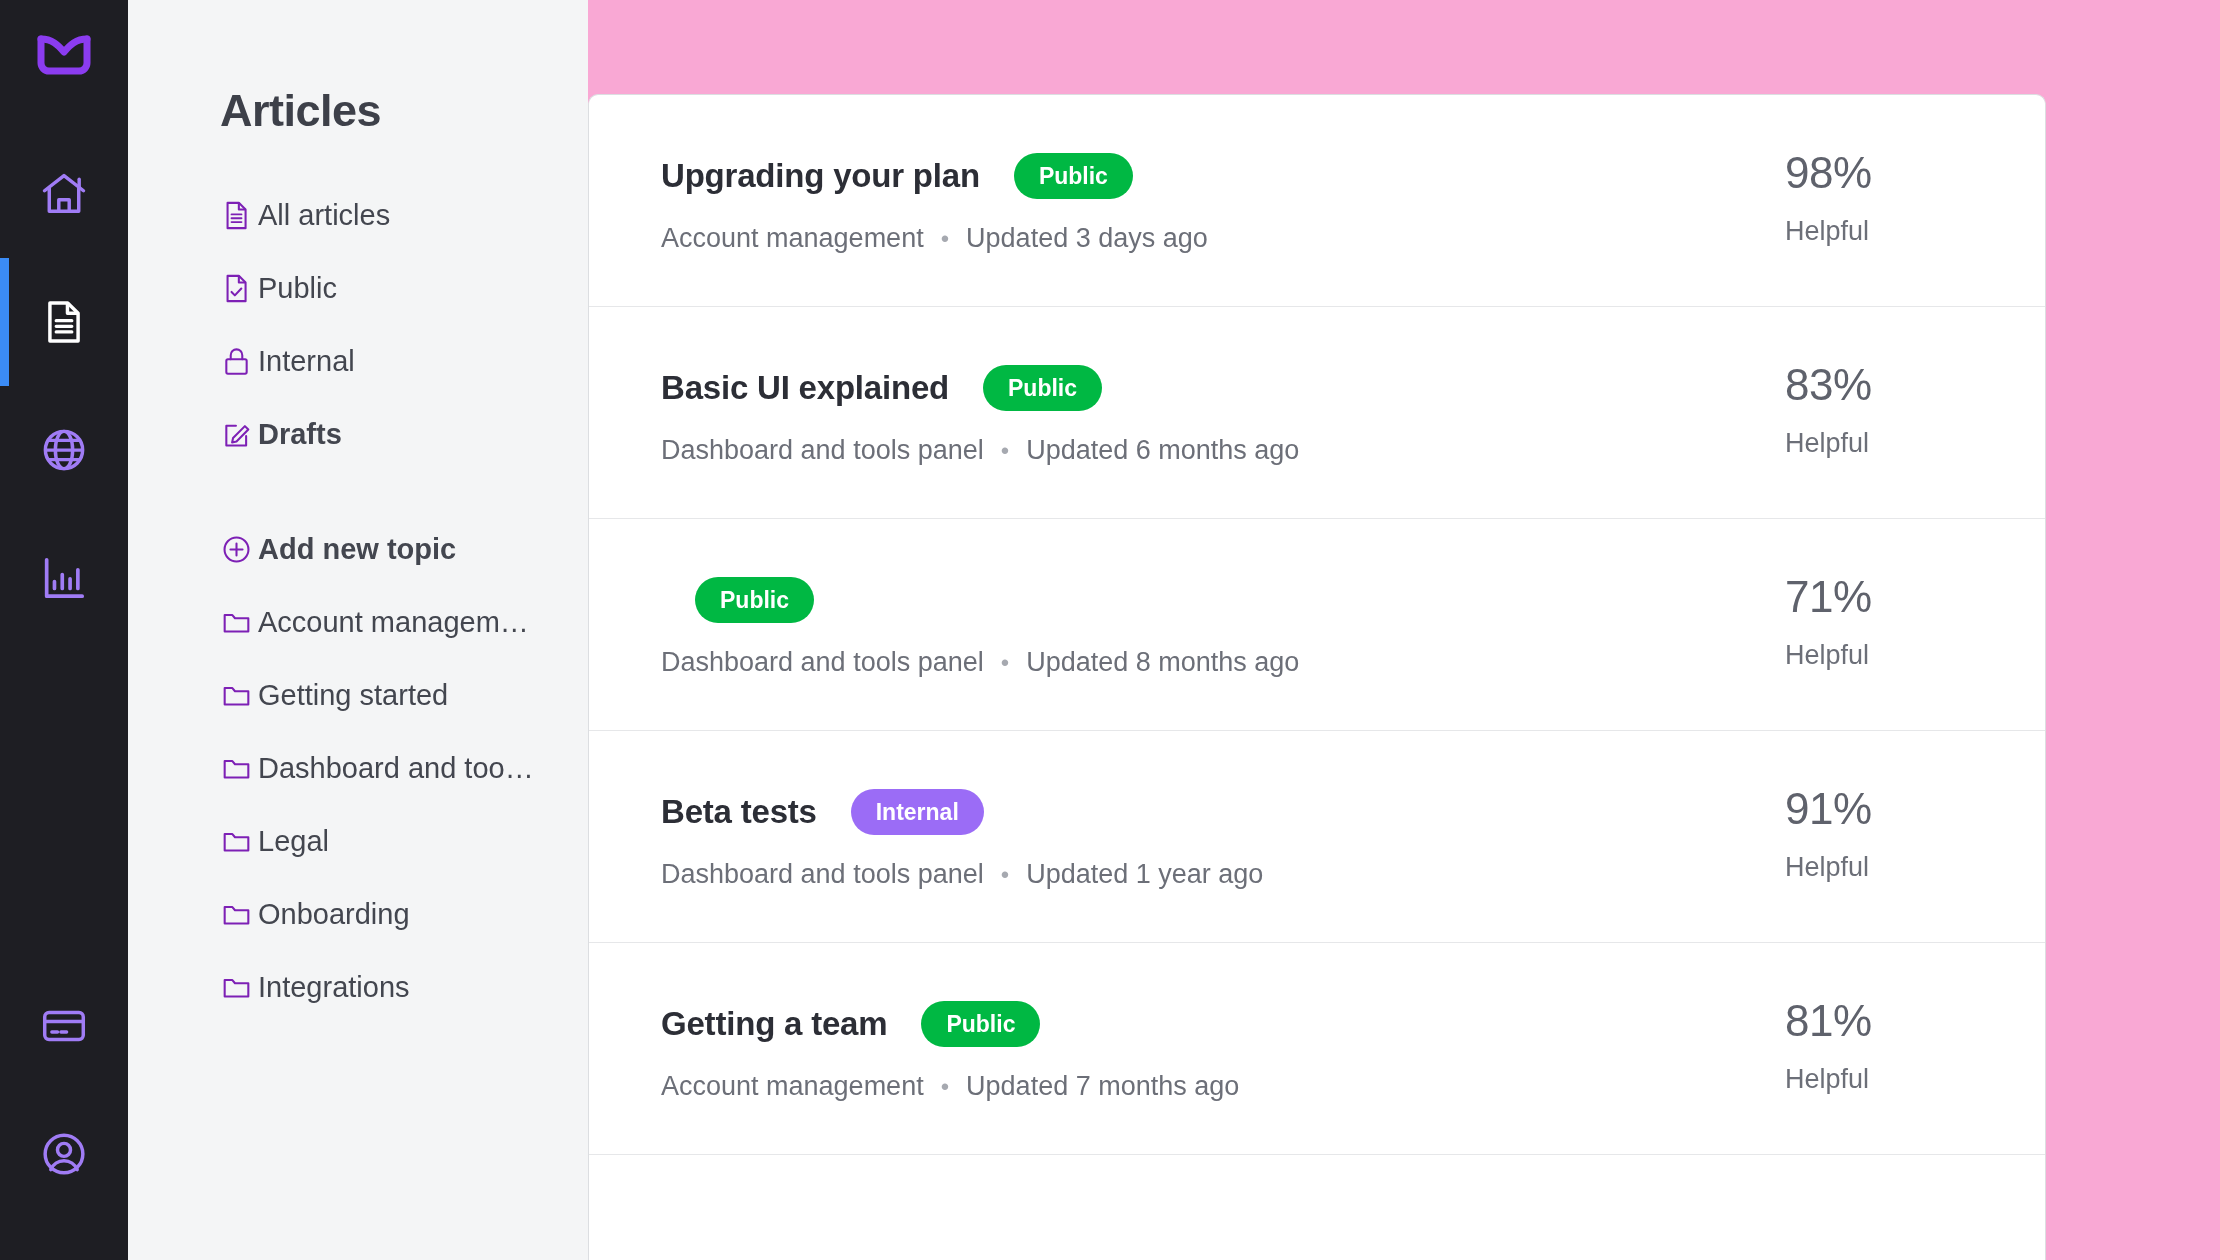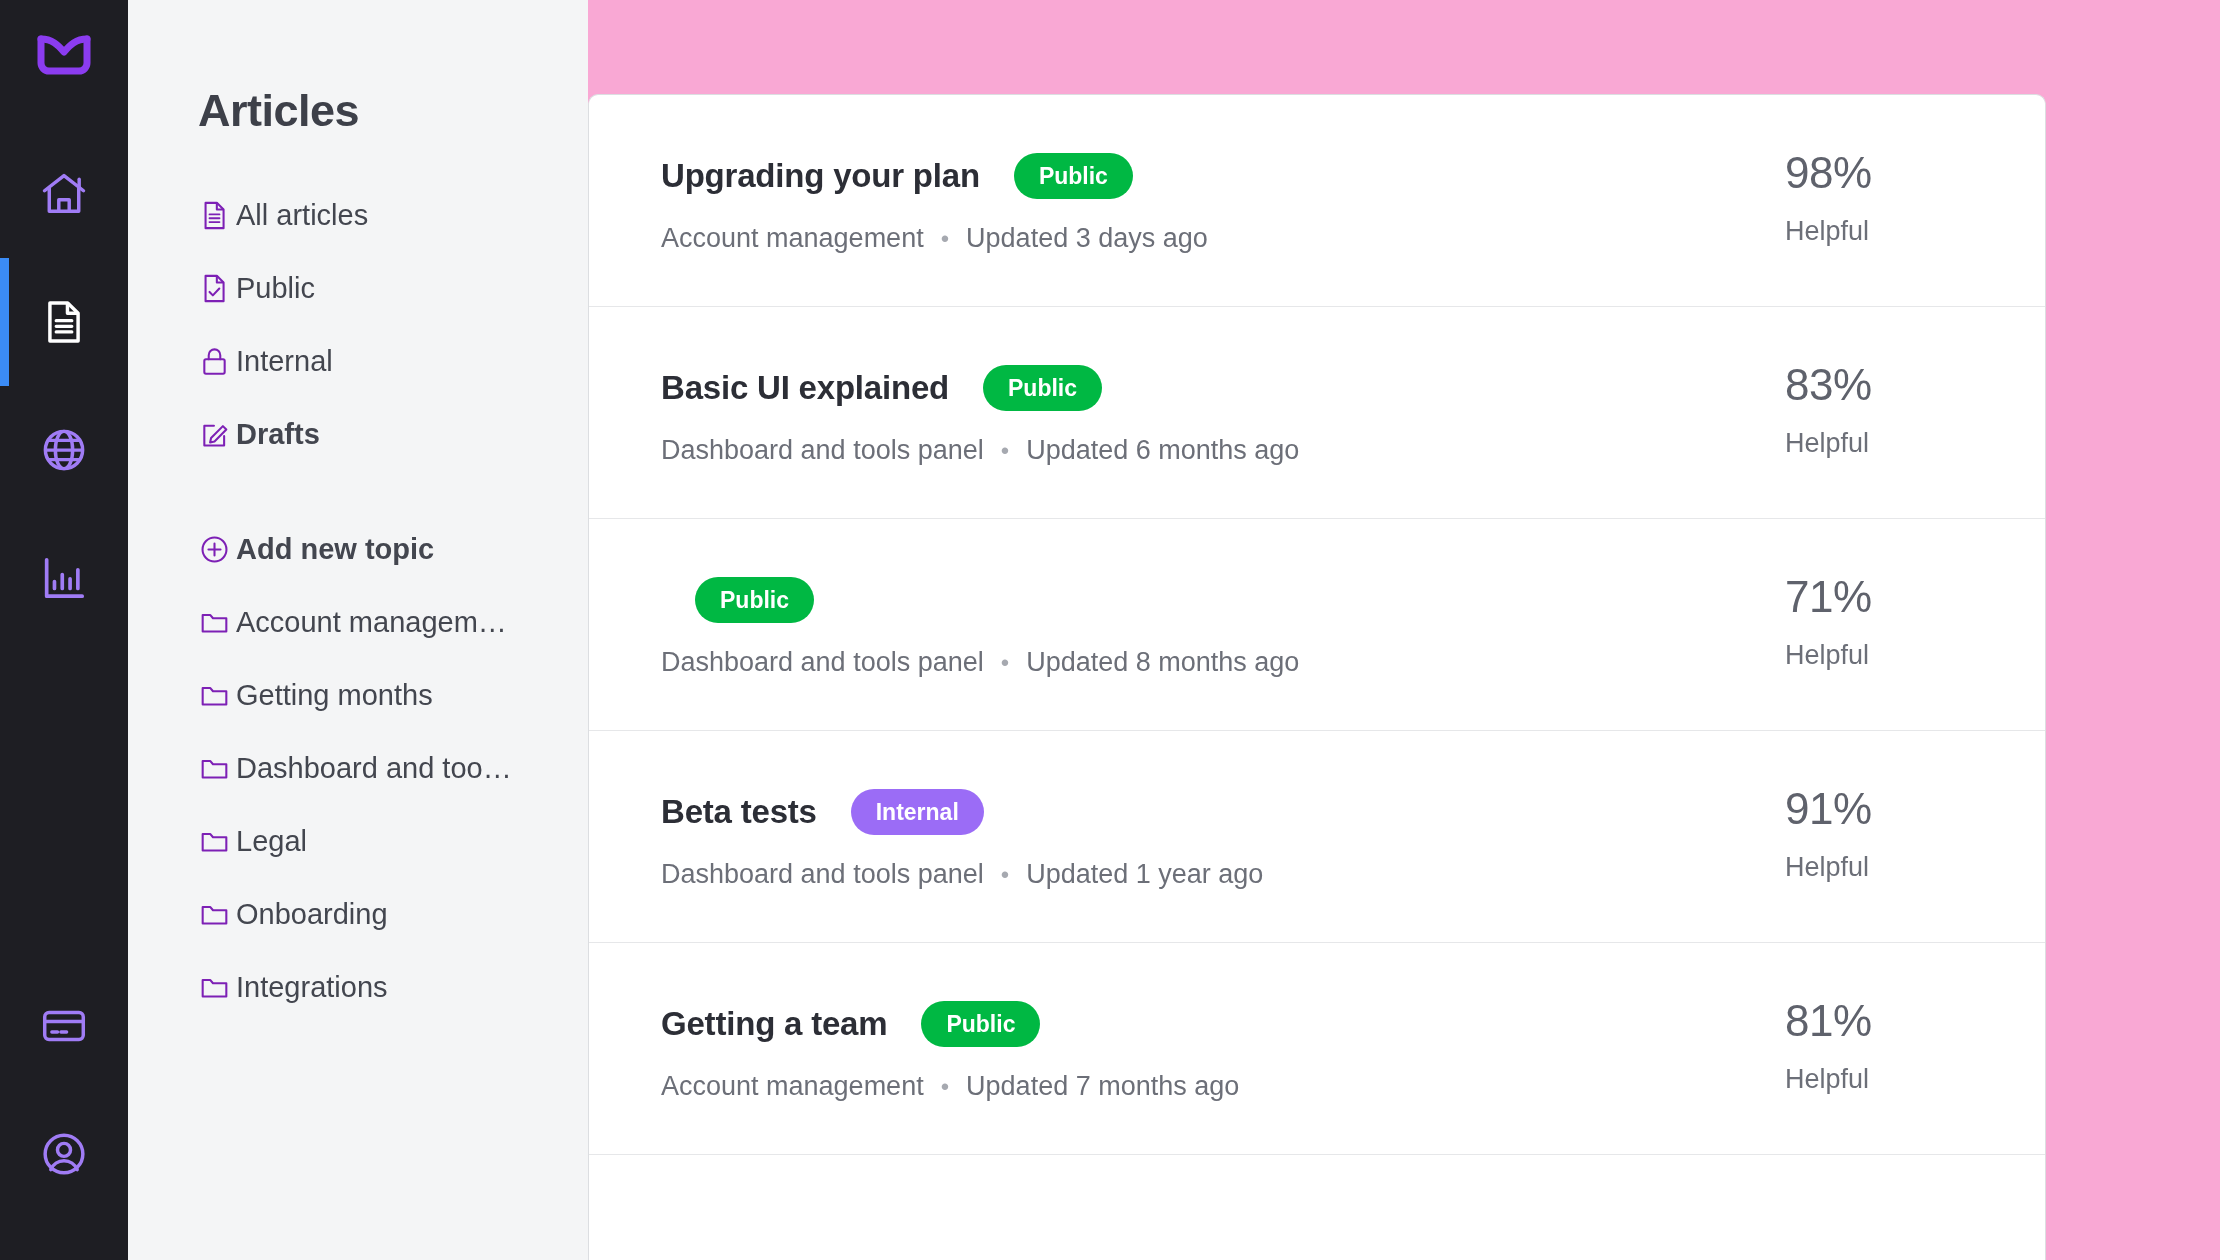--- a/index.html
+++ b/index.html
@@ -62,21 +62,21 @@
   }
   .rail-bottom .rail-item { height: 128px; }
 
   
   .side {
     position: relative;
     width: 460px;
     flex: 0 0 460px;
     height: 1110px;
     background: #f4f5f6;
-    padding-left: 70px;
+    padding-left: 92px;
     padding-top: 88px;
   }
   .side-title {
     font-size: 45px;
     font-weight: bold;
     color: #3d4049;
     letter-spacing: -0.5px;
     line-height: 1;
     margin-bottom: 56px;
   }
@@ -329,21 +329,21 @@
         </span>
         <span class="nav-label">Account management</span>
       </li>
 
       <li class="nav-row">
         <span class="nav-ico">
           <svg width="33" height="33" viewBox="0 0 24 24" fill="none">
             <path d="M3.4 18.6 V6.6 h5.6 l1.9 2.3 h9.7 v9.7 z" stroke="#7d20b5" stroke-width="1.5" stroke-linejoin="round"></path>
           </svg>
         </span>
-        <span class="nav-label">Getting months</span>
+        <span class="nav-label">Getting started</span>
       </li>
 
       <li class="nav-row">
         <span class="nav-ico">
           <svg width="33" height="33" viewBox="0 0 24 24" fill="none">
             <path d="M3.4 18.6 V6.6 h5.6 l1.9 2.3 h9.7 v9.7 z" stroke="#7d20b5" stroke-width="1.5" stroke-linejoin="round"></path>
           </svg>
         </span>
         <span class="nav-label">Dashboard and tools…</span>
       </li>

